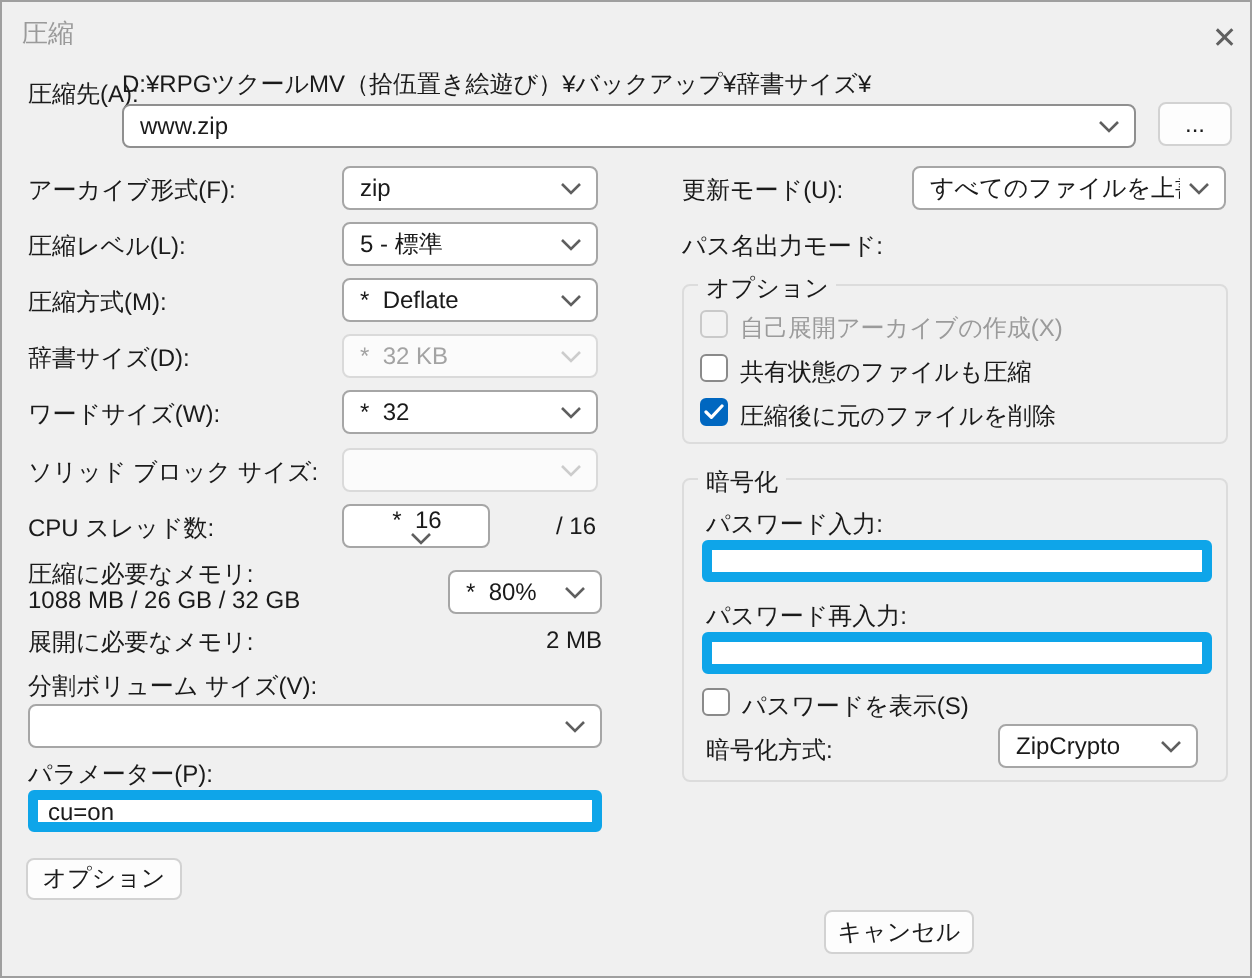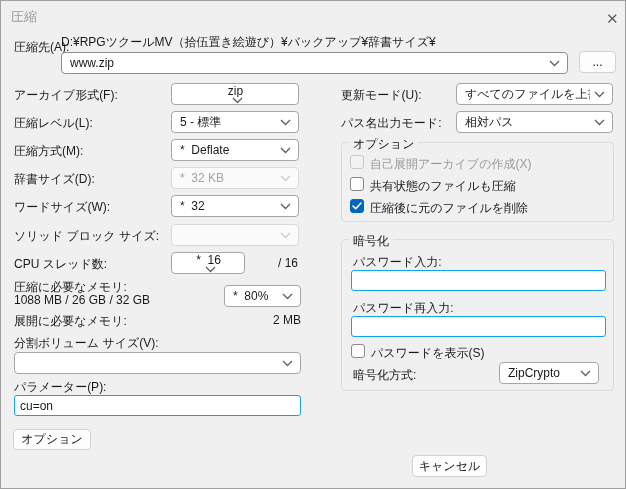--- a/index.html
+++ b/index.html
@@ -17,21 +17,21 @@
     background:#ffffff; border:1px solid #a6a6a6; border-radius:4px;
     display:flex; align-items:center; justify-content:space-between;
     padding:0 7px 0 8px;
   }
   .combo .val { white-space:pre; overflow:hidden; }
   .combo .chev { display:flex; color:#5f5f5f; flex:0 0 auto; margin-left:4px; }
   .combo.disabled { background:#fbfbfb; border-color:#dadada; color:#a3a3a3; }
   .combo.disabled .chev { color:#cccccc; }
   .tinput {
     position:absolute; box-sizing:border-box; height:21px;
-    background:#ffffff; border:1px solid #0ea5e9; border-radius:3px;
+    background:#ffffff; border:5px solid #0ea5e9; border-radius:3px;
     font:inherit; padding:0 5px; color:#1a1a1a; outline:none;
   }
   .btn {
     position:absolute; box-sizing:border-box;
     background:#fdfdfd; border:1px solid #d2d2d2; border-radius:4px;
     display:flex; align-items:center; justify-content:center;
     font:inherit; color:#1a1a1a; cursor:default;
   }
   .group { position:absolute; box-sizing:border-box; border:1px solid #dcdcdc; border-radius:4px; }
   .group-title { position:absolute; background:#f0f0f0; padding:0 4px; }
@@ -62,21 +62,21 @@
         <svg width="11" height="7" viewBox="0 0 11 7">
           <path d="M1 1l4.5 4.5L10 1" fill="none" stroke="currentColor" stroke-width="1.3"></path>
         </svg>
       </span>
   </div>
   <div class="btn" style="left:578px; top:50px; width:37px; height:22px;">
     <span>...</span>
   </div>
 
   <span class="abs" style="left:13px; top:86px;">アーカイブ形式(F):</span>
-  <div class="combo" style="left:170px; top:82px; width:128px;flex-direction:column;">
+  <div class="combo" style="left:170px; top:82px; width:128px;">
     <span class="val">zip</span>
     <span class="chev">
         <svg width="11" height="7" viewBox="0 0 11 7">
           <path d="M1 1l4.5 4.5L10 1" fill="none" stroke="currentColor" stroke-width="1.3"></path>
         </svg>
       </span>
   </div>
 
   <span class="abs" style="left:13px; top:114px;">圧縮レベル(L):</span>
   <div class="combo" style="left:170px; top:110px; width:128px;">
@@ -173,28 +173,20 @@
   <div class="combo" style="left:455px; top:82px; width:157px;">
     <span class="val">すべてのファイルを上書き</span>
     <span class="chev">
         <svg width="11" height="7" viewBox="0 0 11 7">
           <path d="M1 1l4.5 4.5L10 1" fill="none" stroke="currentColor" stroke-width="1.3"></path>
         </svg>
       </span>
   </div>
 
   <span class="abs" style="left:340px; top:114px;">パス名出力モード:</span>
-  <div class="combo" style="left:455px; top:110px; width:157px;">
-    <span class="val">相対パス</span>
-    <span class="chev">
-        <svg width="11" height="7" viewBox="0 0 11 7">
-          <path d="M1 1l4.5 4.5L10 1" fill="none" stroke="currentColor" stroke-width="1.3"></path>
-        </svg>
-      </span>
-  </div>
 
   <div class="group" style="left:340px; top:141px; width:273px; height:80px;"></div>
   <span class="group-title" style="left:348px; top:135px;">オプション</span>
 
   <span class="cb disabled" style="left:349px; top:154px;"></span>
   <span class="abs lbl-disabled" style="left:369px; top:155px;">自己展開アーカイブの作成(X)</span>
 
   <span class="cb" style="left:349px; top:176px;"></span>
   <span class="abs" style="left:369px; top:177px;">共有状態のファイルも圧縮</span>
 

